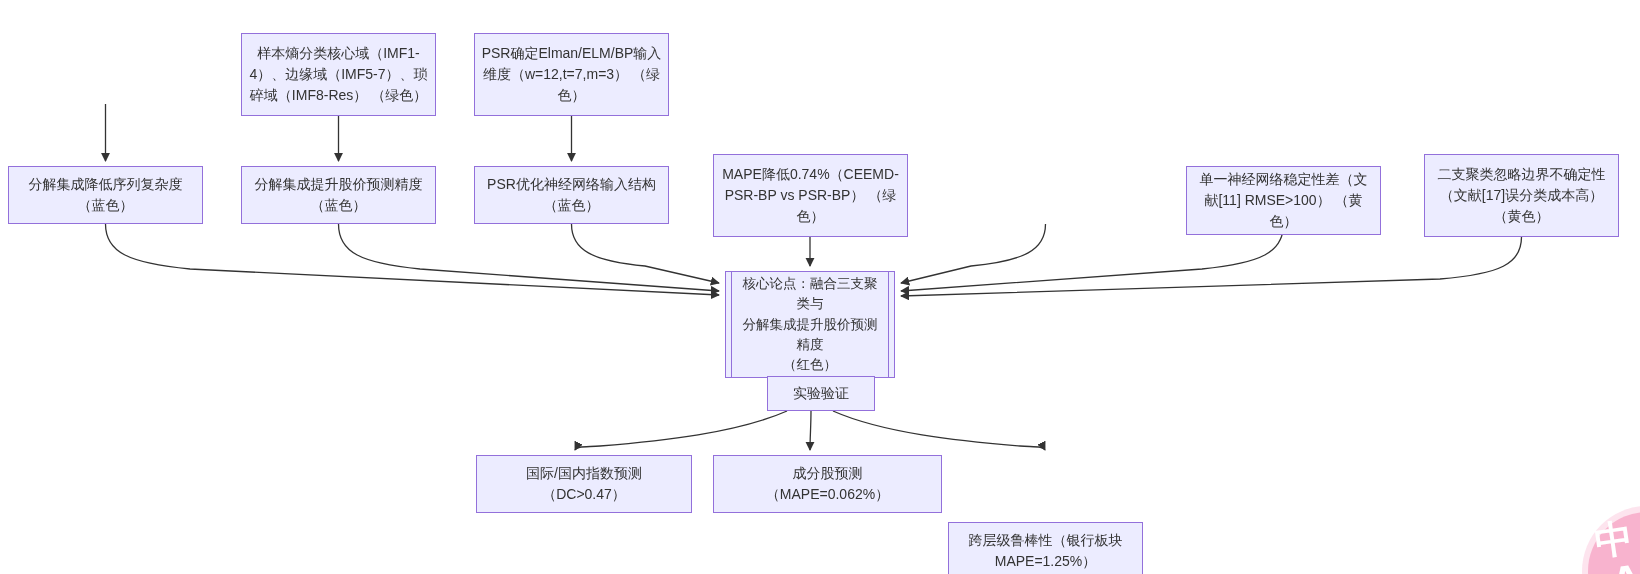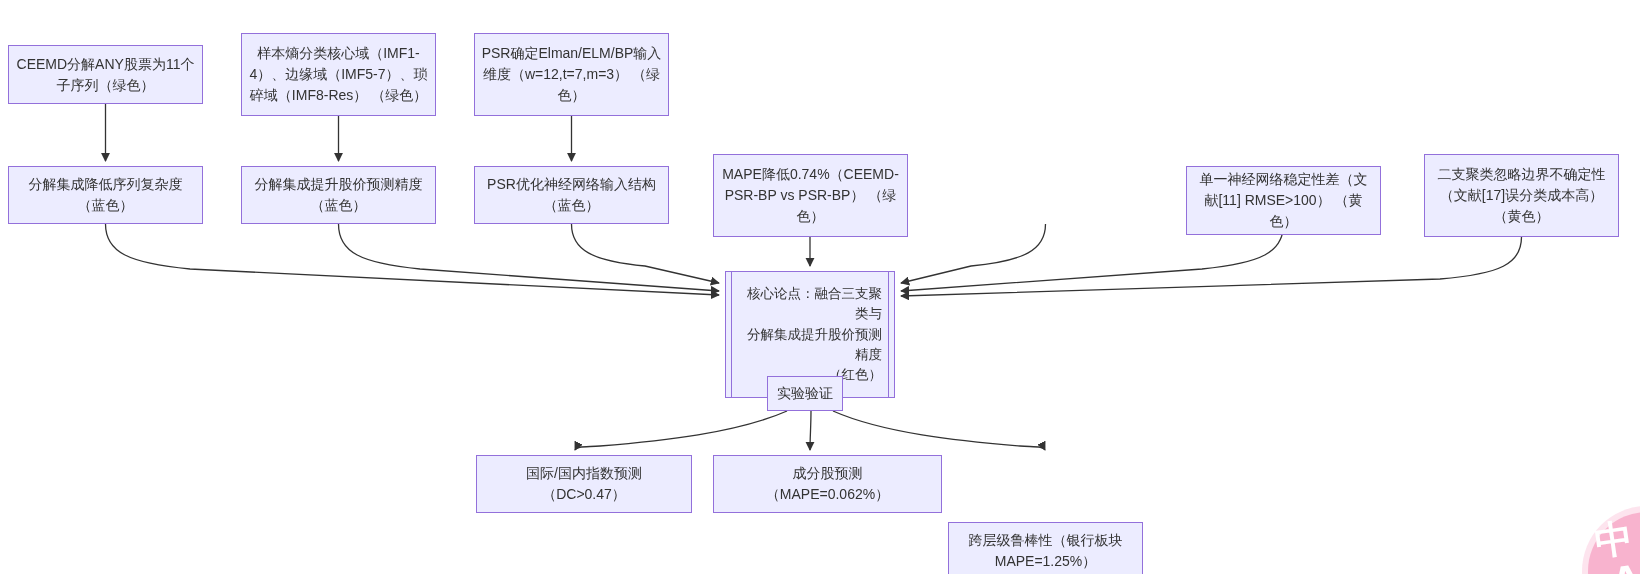--- a/index.html
+++ b/index.html
@@ -17,21 +17,21 @@
     box-sizing:border-box;
     background:#ECECFF;
     border:1px solid #9370DB;
     display:flex;align-items:center;justify-content:center;
     text-align:center;
     font-size:14px;line-height:1.5;
     white-space:pre-line;
     padding:2px 6px;
     color:#333333;
   }
-  .node.subroutine{padding:12px 12px;font-size:13.5px;text-align:right;}
+  .node.subroutine{padding:2px 12px;font-size:13.5px;}
   .node.subroutine::before,
   .node.subroutine::after{
     content:"";position:absolute;top:0;bottom:0;width:0;
     border-left:1px solid #9370DB;
   }
   .node.subroutine::before{left:5px;}
   .node.subroutine::after{right:5px;}
   #badge{
     position:absolute;
     left:1588px;top:512px;
@@ -72,22 +72,20 @@
       <path marker-end="url(#arrow)" d="M1045.5 224 C1045.5 250 1024 261 971 266 L901 283"></path>
       <path marker-end="url(#arrow)" d="M1283.5 224 C1283.5 252 1262 263 1202 269 L901 291"></path>
       <path marker-end="url(#arrow)" d="M1521.5 237 C1521.5 264 1500 274 1440 279 L901 296"></path>
       <path marker-end="url(#arrow)" d="M810 338 L810 371"></path>
       <path marker-end="url(#arrow)" d="M787 411 C737 433 662 441 600 446 C585 447 577 446 575 450"></path>
       <path marker-end="url(#arrow)" d="M811 411 C811 425 810 438 810 450"></path>
       <path marker-end="url(#arrow)" d="M833 411 C883 433 958 441 1020 446 C1035 447 1043 446 1045 450"></path>
     </g>
   </svg>
 
-  <div class="node" style="left:8px;top:45px;width:195px;min-height:59px;">CEEMD分解ANY股票为11个
-子序列（绿色）</div>
   <div class="node" style="left:241px;top:33px;width:195px;min-height:83px;">样本熵分类核心域（IMF1-
 4）、边缘域（IMF5-7）、琐
 碎域（IMF8-Res） （绿色）</div>
   <div class="node" style="left:474px;top:33px;width:195px;min-height:83px;">PSR确定Elman/ELM/BP输入
 维度（w=12,t=7,m=3） （绿
 色）</div>
 
   <div class="node" style="left:8px;top:166px;width:195px;min-height:58px;">分解集成降低序列复杂度
 （蓝色）</div>
   <div class="node" style="left:241px;top:166px;width:195px;min-height:58px;">分解集成提升股价预测精度
@@ -100,21 +98,21 @@
   <div class="node" style="left:1186px;top:166px;width:195px;min-height:58px;">单一神经网络稳定性差（文
 献[11] RMSE&gt;100） （黄色）</div>
   <div class="node" style="left:1424px;top:154px;width:195px;min-height:83px;">二支聚类忽略边界不确定性
 （文献[17]误分类成本高）
 （黄色）</div>
 
   <div class="node subroutine" style="left:725px;top:271px;width:170px;min-height:67px;">核心论点：融合三支聚类与
 分解集成提升股价预测精度
 （红色）</div>
 
-  <div class="node" style="left:767px;top:376px;width:76px;min-height:35px;">实验验证</div>
+  <div class="node" style="left:767px;top:376px;width:108px;min-height:35px;">实验验证</div>
 
   <div class="node" style="left:476px;top:455px;width:216px;min-height:58px;">国际/国内指数预测
 （DC&gt;0.47）</div>
   <div class="node" style="left:713px;top:455px;width:229px;min-height:58px;">成分股预测
 （MAPE=0.062%）</div>
   <div class="node" style="left:948px;top:480px;width:195px;min-height:58px;margin-top:42px;">跨层级鲁棒性（银行板块
 MAPE=1.25%）</div>
 
   <div id="badge">
     <div class="badge-inner">

